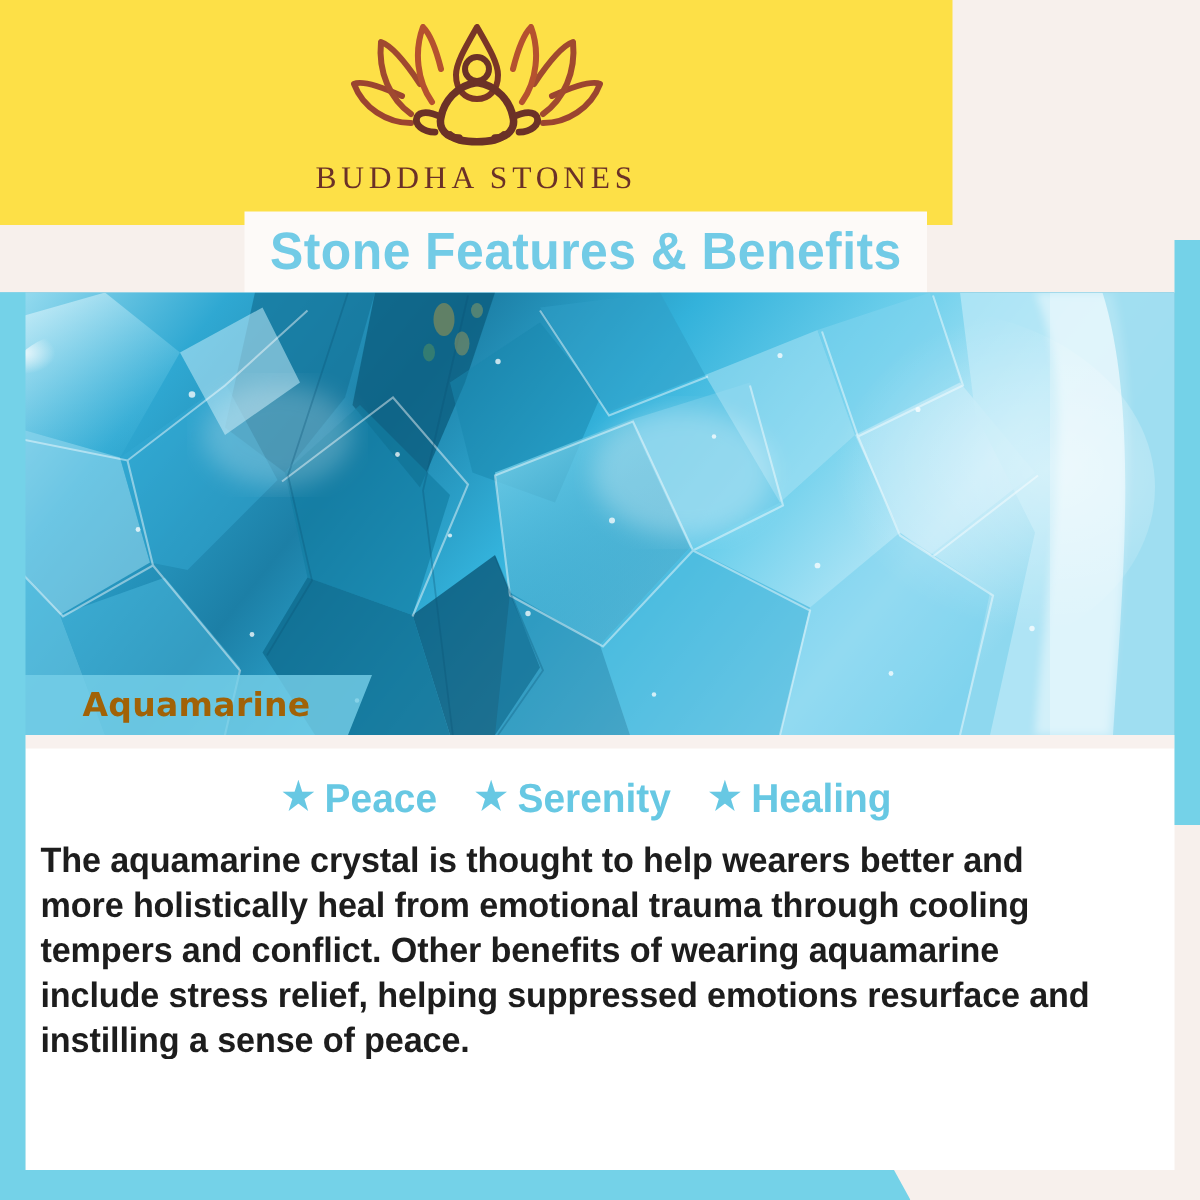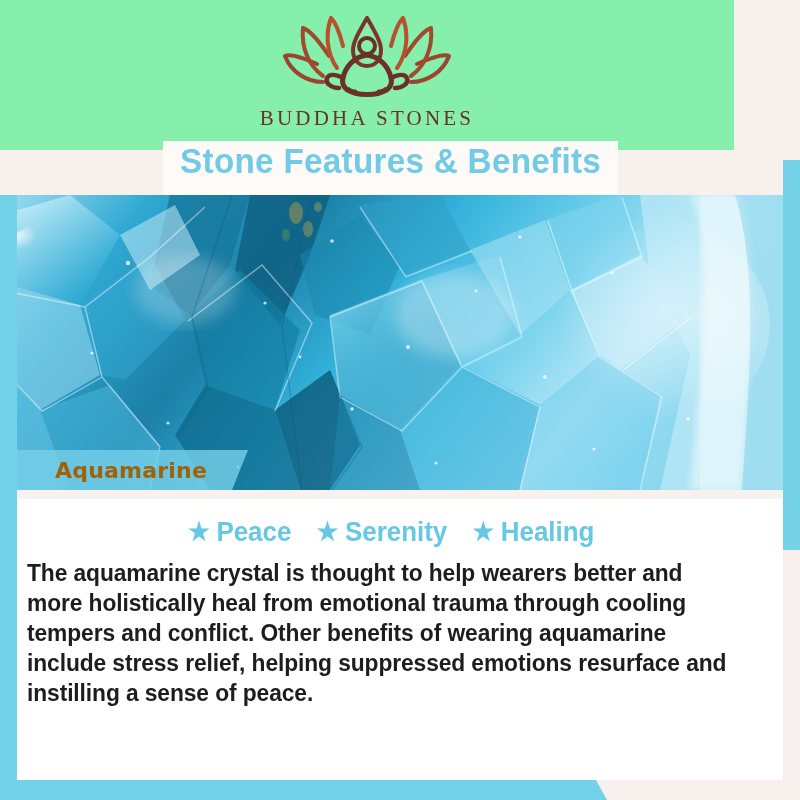--- a/index.html
+++ b/index.html
@@ -12,40 +12,40 @@
   }
 
   
   #page {
     position:absolute; inset:0;
     background:#f7f0ec;
   }
 
   
   .logo-area {
-    position:absolute; left:0; top:0; width:734px; height:150px;
-    background:#86efac;
+    position:absolute; left:0; top:0; width:635px; height:150px;
+    background:#fde047;
     display:flex; flex-direction:column; align-items:center; justify-content:flex-start;
     padding-top:16px;
   }
   .logo-mark { width:172px; height:88px; display:block; }
   .logo-word {
     margin-top:2px;
     font-family:"Liberation Serif","DejaVu Serif",serif;
     font-size:21px;
     letter-spacing:3.2px;
     color:#6b3127;
     font-weight:400;
   }
 
   
   .title-band {
     position:absolute; left:163px; top:141px; width:455px; height:54px;
     background:#fdfaf8;
-    display:flex; justify-content:center;
+    display:flex; align-items:center; justify-content:center;
   }
   .title-text {
     font-family:"Liberation Sans Narrow","Liberation Sans","DejaVu Sans Condensed",sans-serif;
     font-weight:bold;
     font-size:35px;
     letter-spacing:0.3px;
     color:#72cbe6;
     white-space:nowrap;
     transform:scaleX(0.95);
   }

